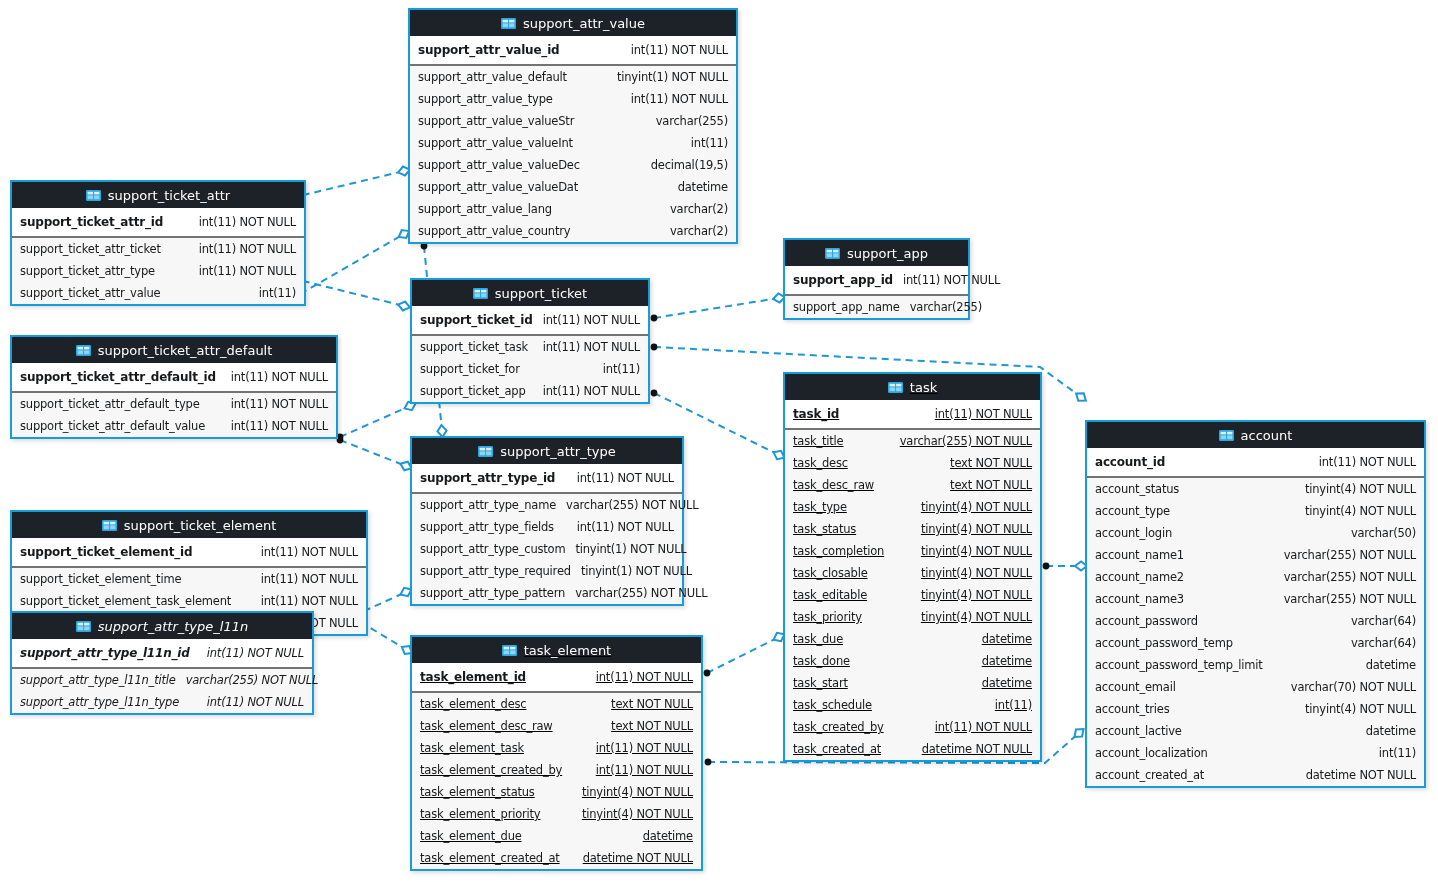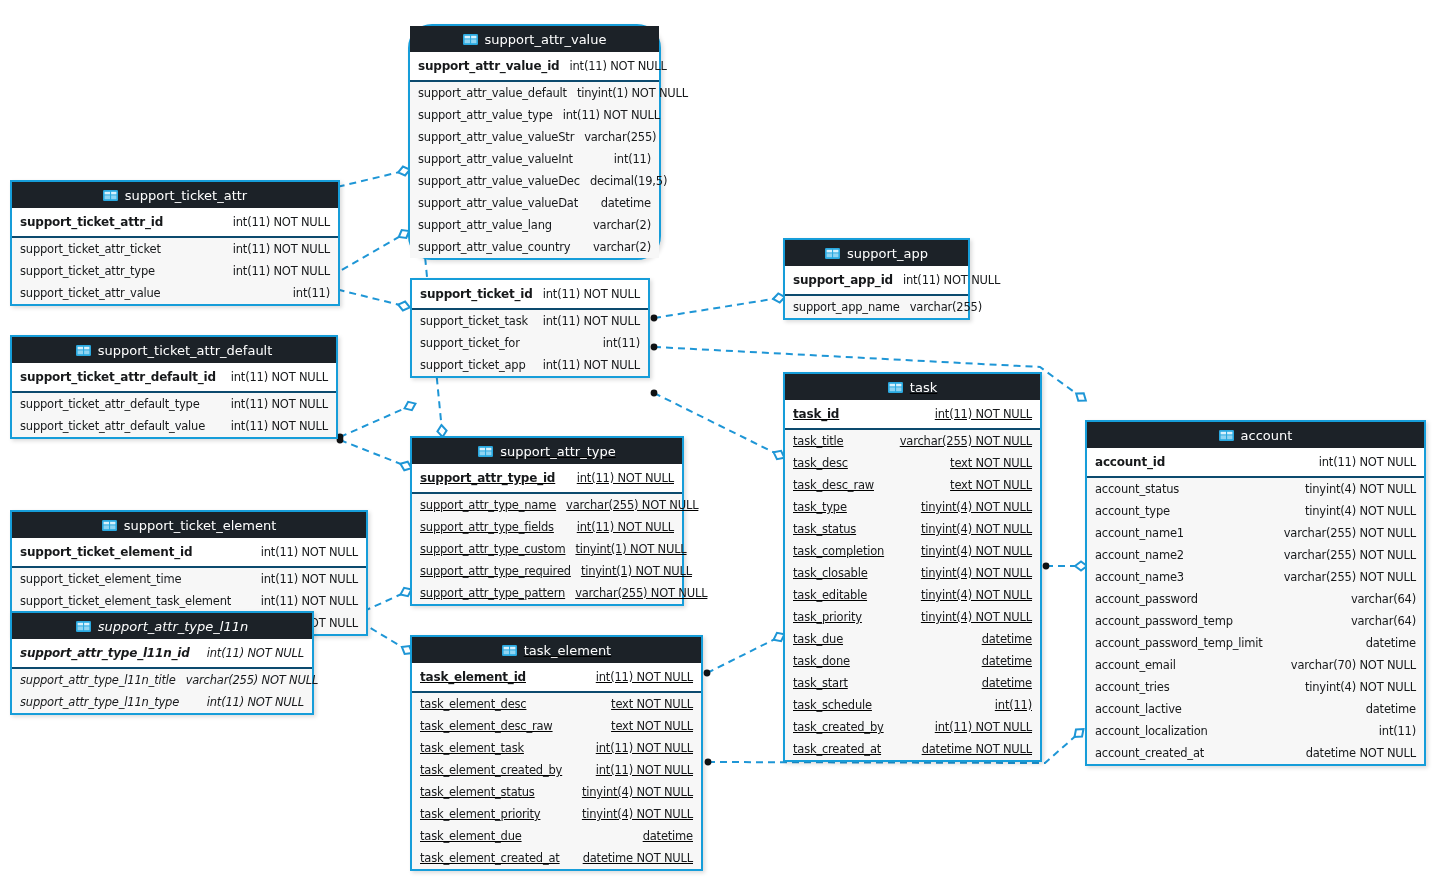--- a/index.html
+++ b/index.html
@@ -5,21 +5,21 @@
   html,body{margin:0;padding:0;background:#ffffff;}
   body{font-family:"DejaVu Sans","Liberation Sans",sans-serif;}
   #canvas{position:relative;width:1438px;height:882px;background:#ffffff;overflow:hidden;}
   #wires{position:absolute;left:0;top:0;width:1438px;height:882px;}
   .erd-table{position:absolute;border:2px solid #169dd9;background:#f7f7f7;
              box-shadow:2px 2px 4px rgba(0,0,0,0.14);box-sizing:border-box;}
   .erd-header{background:#1c2228;color:#ffffff;height:26px;display:flex;align-items:center;
               justify-content:center;gap:7px;font-size:13px;white-space:nowrap;}
   .erd-row{display:flex;justify-content:space-between;align-items:center;height:22px;
            padding:0 8px;font-size:11.5px;letter-spacing:-0.2px;color:#17191b;background:#f7f7f7;}
-  .erd-row.pk{height:28px;background:#ffffff;border-bottom:2px solid #0c4a6e;}
+  .erd-row.pk{height:28px;background:#ffffff;border-bottom:2px solid #737373;}
   .erd-row.pk .col-name{font-weight:bold;font-size:12px;}
   .col-name{white-space:nowrap;margin-right:10px;}
   .col-type{white-space:nowrap;text-align:right;}
   .tbl-icon{display:inline-flex;line-height:0;}
 </style>
 </head>
 <body>
 
 <div id="canvas">
   <svg id="wires">
@@ -88,21 +88,21 @@
         <circle cx="707" cy="673" r="3.4" fill="#101214"></circle>
         <path d="M -6 0 L 0 -4.6 L 6 0 L 0 4.6 Z" fill="#ffffff" stroke="#1e96d6" stroke-width="2" transform="translate(779,637) rotate(-26.56505117707799)"></path>
       </g>
       <g>
         <polyline points="708,762 1045,763 1079,733" fill="none" stroke="#1e96d6" stroke-width="2" stroke-dasharray="7 5"></polyline>
         <circle cx="708" cy="762" r="3.4" fill="#101214"></circle>
         <path d="M -6 0 L 0 -4.6 L 6 0 L 0 4.6 Z" fill="#ffffff" stroke="#1e96d6" stroke-width="2" transform="translate(1079,733) rotate(-41.423665625002656)"></path>
       </g>
     </svg>
   <div id="tables-root">
-      <div class="erd-table" style="left: 408px; top: 24px; width: 253px; border-radius: 24px;">
+      <div class="erd-table" style="left: 408px; top: 8px; width: 330px;">
         <div class="erd-header">
           <span class="tbl-icon">
             <svg width="15" height="11" viewBox="0 0 15 11">
               <rect x="0" y="0" width="15" height="11" rx="1.2" fill="#2aa9e0"></rect>
               <rect x="1.6" y="1.8" width="5.4" height="2.6" fill="#d8f1fc"></rect>
               <rect x="8.1" y="1.8" width="5.3" height="2.6" fill="#d8f1fc"></rect>
               <rect x="1.6" y="5.4" width="5.4" height="3.8" fill="#8fd4f2"></rect>
               <rect x="8.1" y="5.4" width="5.3" height="3.8" fill="#8fd4f2"></rect>
             </svg>
           </span>
@@ -138,21 +138,21 @@
         </div>
         <div class="erd-row">
           <span class="col-name">support_attr_value_lang</span>
           <span class="col-type">varchar(2)</span>
         </div>
         <div class="erd-row">
           <span class="col-name">support_attr_value_country</span>
           <span class="col-type">varchar(2)</span>
         </div>
       </div>
-      <div class="erd-table" style="left: 10px; top: 180px; width: 330px;">
+      <div class="erd-table" style="left: 10px; top: 180px; width: 296px;">
         <div class="erd-header">
           <span class="tbl-icon">
             <svg width="15" height="11" viewBox="0 0 15 11">
               <rect x="0" y="0" width="15" height="11" rx="1.2" fill="#2aa9e0"></rect>
               <rect x="1.6" y="1.8" width="5.4" height="2.6" fill="#d8f1fc"></rect>
               <rect x="8.1" y="1.8" width="5.3" height="2.6" fill="#d8f1fc"></rect>
               <rect x="1.6" y="5.4" width="5.4" height="3.8" fill="#8fd4f2"></rect>
               <rect x="8.1" y="5.4" width="5.3" height="3.8" fill="#8fd4f2"></rect>
             </svg>
           </span>
@@ -251,38 +251,50 @@
         <div class="erd-row">
           <span class="col-name">support_attr_type_l11n_title</span>
           <span class="col-type">varchar(255) NOT NULL</span>
         </div>
         <div class="erd-row">
           <span class="col-name">support_attr_type_l11n_type</span>
           <span class="col-type">int(11) NOT NULL</span>
         </div>
       </div>
       <div class="erd-table" style="left: 410px; top: 278px; width: 240px;">
+        <div class="erd-header">
+          <span class="tbl-icon">
+            <svg width="15" height="11" viewBox="0 0 15 11">
+              <rect x="0" y="0" width="15" height="11" rx="1.2" fill="#2aa9e0"></rect>
+              <rect x="1.6" y="1.8" width="5.4" height="2.6" fill="#d8f1fc"></rect>
+              <rect x="8.1" y="1.8" width="5.3" height="2.6" fill="#d8f1fc"></rect>
+              <rect x="1.6" y="5.4" width="5.4" height="3.8" fill="#8fd4f2"></rect>
+              <rect x="8.1" y="5.4" width="5.3" height="3.8" fill="#8fd4f2"></rect>
+            </svg>
+          </span>
+          <span>support_ticket</span>
+        </div>
         <div class="erd-row pk">
           <span class="col-name">support_ticket_id</span>
           <span class="col-type">int(11) NOT NULL</span>
         </div>
         <div class="erd-row">
           <span class="col-name">support_ticket_task</span>
           <span class="col-type">int(11) NOT NULL</span>
         </div>
         <div class="erd-row">
           <span class="col-name">support_ticket_for</span>
           <span class="col-type">int(11)</span>
         </div>
         <div class="erd-row">
           <span class="col-name">support_ticket_app</span>
           <span class="col-type">int(11) NOT NULL</span>
         </div>
       </div>
-      <div class="erd-table" style="left: 410px; top: 436px; width: 274px; text-decoration: underline;">
+      <div class="erd-table" style="left: 410px; top: 436px; width: 274px;">
         <div class="erd-header">
           <span class="tbl-icon">
             <svg width="15" height="11" viewBox="0 0 15 11">
               <rect x="0" y="0" width="15" height="11" rx="1.2" fill="#2aa9e0"></rect>
               <rect x="1.6" y="1.8" width="5.4" height="2.6" fill="#d8f1fc"></rect>
               <rect x="8.1" y="1.8" width="5.3" height="2.6" fill="#d8f1fc"></rect>
               <rect x="1.6" y="5.4" width="5.4" height="3.8" fill="#8fd4f2"></rect>
               <rect x="8.1" y="5.4" width="5.3" height="3.8" fill="#8fd4f2"></rect>
             </svg>
           </span>
@@ -480,20 +492,24 @@
           <span class="col-name">account_id</span>
           <span class="col-type">int(11) NOT NULL</span>
         </div>
         <div class="erd-row">
           <span class="col-name">account_status</span>
           <span class="col-type">tinyint(4) NOT NULL</span>
         </div>
         <div class="erd-row">
           <span class="col-name">account_type</span>
           <span class="col-type">tinyint(4) NOT NULL</span>
+        </div>
+        <div class="erd-row">
+          <span class="col-name">account_login</span>
+          <span class="col-type">varchar(50)</span>
         </div>
         <div class="erd-row">
           <span class="col-name">account_name1</span>
           <span class="col-type">varchar(255) NOT NULL</span>
         </div>
         <div class="erd-row">
           <span class="col-name">account_name2</span>
           <span class="col-type">varchar(255) NOT NULL</span>
         </div>
         <div class="erd-row">

